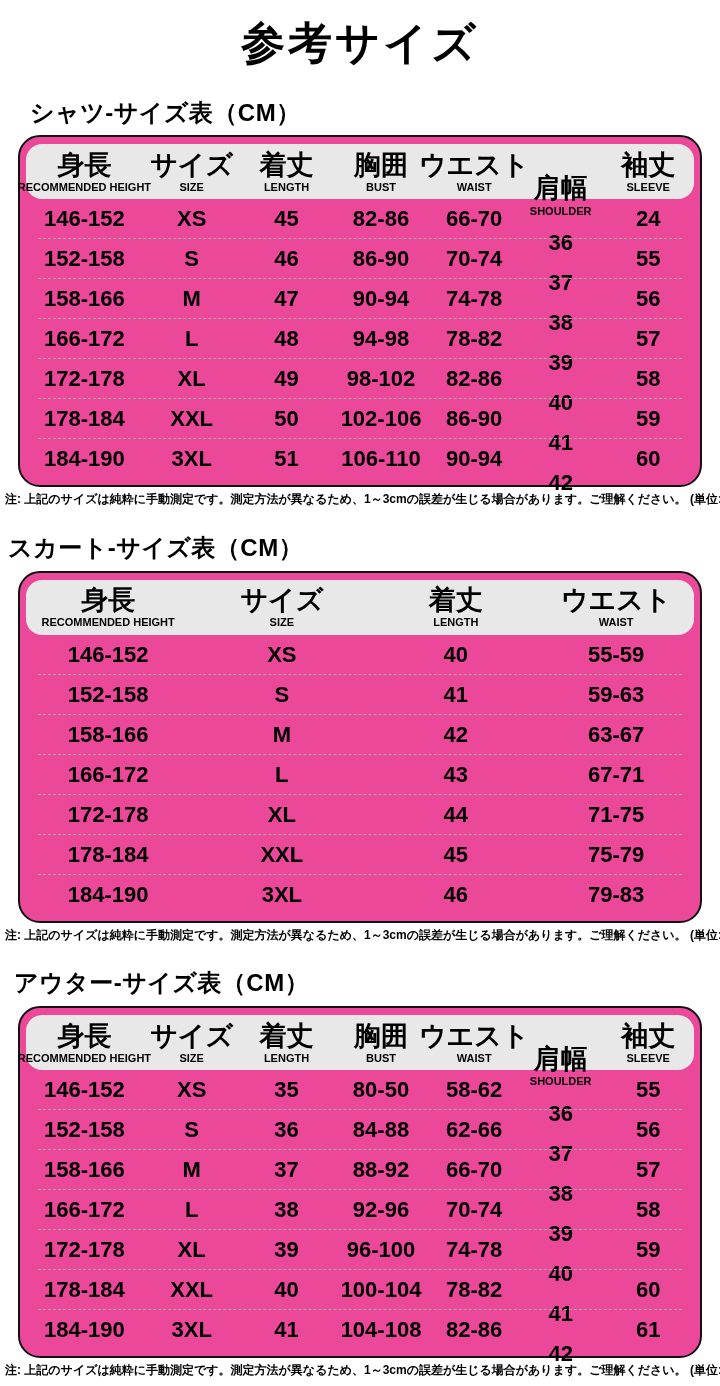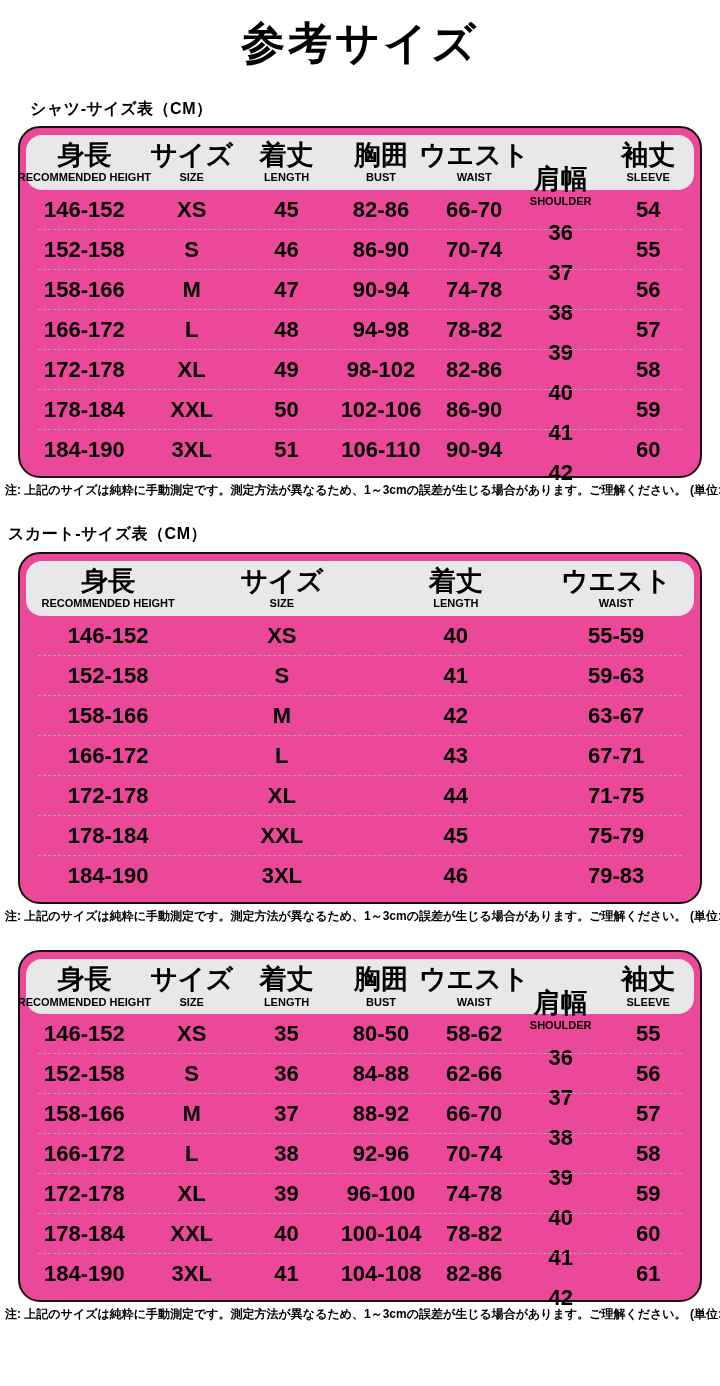--- a/index.html
+++ b/index.html
@@ -22,21 +22,21 @@
     font-weight: 700;
     letter-spacing: 3px;
     margin: 6px 0 30px 0;
     line-height: 1.15;
   }
 
   .size-section { margin: 0; }
   .size-section + .size-section { margin-top: 26px; }
 
   .section-title {
-    font-size: 16px;
+    font-size: 24px;
     font-weight: 700;
     margin: 0 0 8px 0;
     line-height: 1.2;
     letter-spacing: 0.5px;
   }
   .s1 .section-title { margin-left: 30px; }
   .s2 .section-title { margin-left: 8px; }
   .s3 .section-title { margin-left: 14px; }
 
   .size-table {
@@ -160,21 +160,21 @@
           </div>
         </div>
         <div class="tbody">
           <div class="trow">
             <div class="tcell">146-152</div>
             <div class="tcell">XS</div>
             <div class="tcell">45</div>
             <div class="tcell">82-86</div>
             <div class="tcell">66-70</div>
             <div class="tcell">36</div>
-            <div class="tcell">54</div>
+            <div class="tcell">24</div>
           </div>
           <div class="trow">
             <div class="tcell">152-158</div>
             <div class="tcell">S</div>
             <div class="tcell">46</div>
             <div class="tcell">86-90</div>
             <div class="tcell">70-74</div>
             <div class="tcell">37</div>
             <div class="tcell">55</div>
           </div>
@@ -291,20 +291,21 @@
             <div class="tcell">3XL</div>
             <div class="tcell">46</div>
             <div class="tcell">79-83</div>
           </div>
         </div>
       </div>
     <p class="note">注: 上記のサイズは純粋に手動測定です。測定方法が異なるため、1～3cmの誤差が生じる場合があります。ご理解ください。 (単位:CM)</p>
   </section>
 
   <section class="size-section s3">
+    <h2 class="section-title">アウター-サイズ表（CM）</h2>
     <div class="size-table cols-7">
         <div class="thead">
           <div class="hcell">
             <div class="ja">身長</div>
             <div class="en">RECOMMENDED HEIGHT</div>
           </div>
           <div class="hcell">
             <div class="ja">サイズ</div>
             <div class="en">SIZE</div>
           </div>

